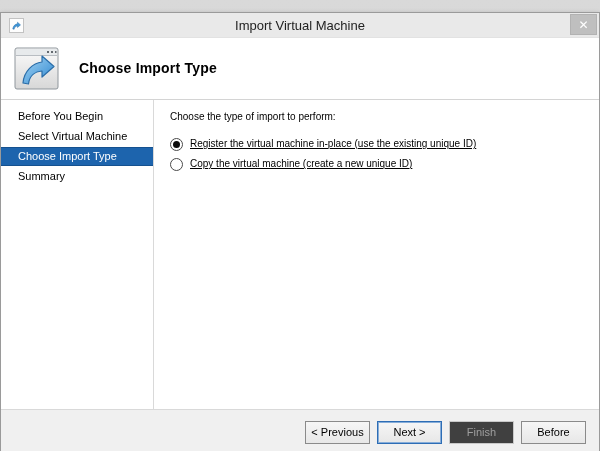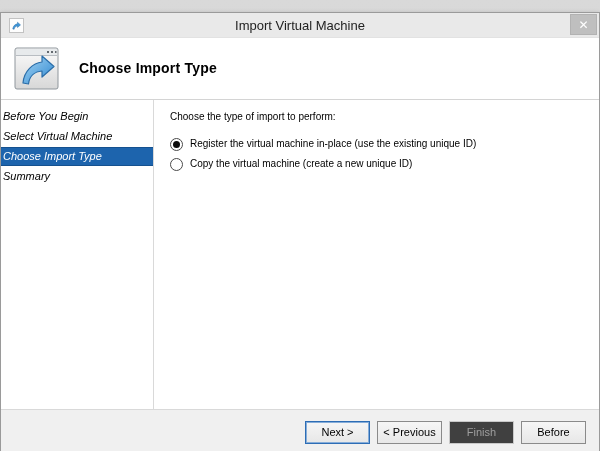--- a/index.html
+++ b/index.html
@@ -57,43 +57,42 @@
   }
   
   .body-row { display:flex; height:309px; background:#fff; }
   .sidebar {
     width:153px; flex:none;
     border-right:1px solid #d9d9d9;
     padding-top:7px;
   }
   .side-item {
     height:19px; line-height:19px;
-    padding-left:2px; font-size:11px; color:#000;
+    padding-left:17px; font-size:11px; color:#000;
     margin-bottom:1px; cursor:default;
     white-space:nowrap;
-    font-style:italic;
   }
   .side-item.selected {
     background:#1d64ad; color:#fff;
     box-shadow:inset 0 1px 0 #15518f, inset 0 -1px 0 #15518f;
   }
   .content { flex:1; padding:10px 20px 0 16px; font-size:10px; color:#000; }
   .instruction { line-height:14px; margin-bottom:10px; }
   .option { display:flex; align-items:center; height:20px; }
   .radio {
     width:13px; height:13px; flex:none;
     border:1px solid #4a4a4a; border-radius:50%;
     background:#fff; margin-right:7px; position:relative;
   }
   .radio.checked::after {
     content:''; position:absolute;
     left:2px; top:2px; width:7px; height:7px;
     background:#0c0c0c; border-radius:50%;
   }
-  .option-label { line-height:20px; white-space:nowrap; }
+  .option-label { line-height:20px; white-space:nowrap;text-decoration:underline; }
   
   .footer {
     height:45px; background:#f0f0f0;
     border-top:1px solid #d9d9d9;
     display:flex; justify-content:flex-end; align-items:center;
     gap:7px; padding-right:13px;
   }
   .btn {
     width:65px; height:23px;
     font-family:"Liberation Sans", sans-serif; font-size:11px; color:#000;
@@ -165,19 +164,19 @@
         <span class="option-label">Register the virtual machine in-place (use the existing unique ID)</span>
       </div>
       <div class="option">
         <span class="radio"></span>
         <span class="option-label">Copy the virtual machine (create a new unique ID)</span>
       </div>
     </div>
   </div>
 
   <div class="footer">
+    <button class="btn">&lt; Previous</button>
     <button class="btn default">Next &gt;</button>
-    <button class="btn">&lt; Previous</button>
     <button class="btn disabled" disabled="">Finish</button>
     <button class="btn">Before</button>
   </div>
 
 </div>
 
 </body></html>

